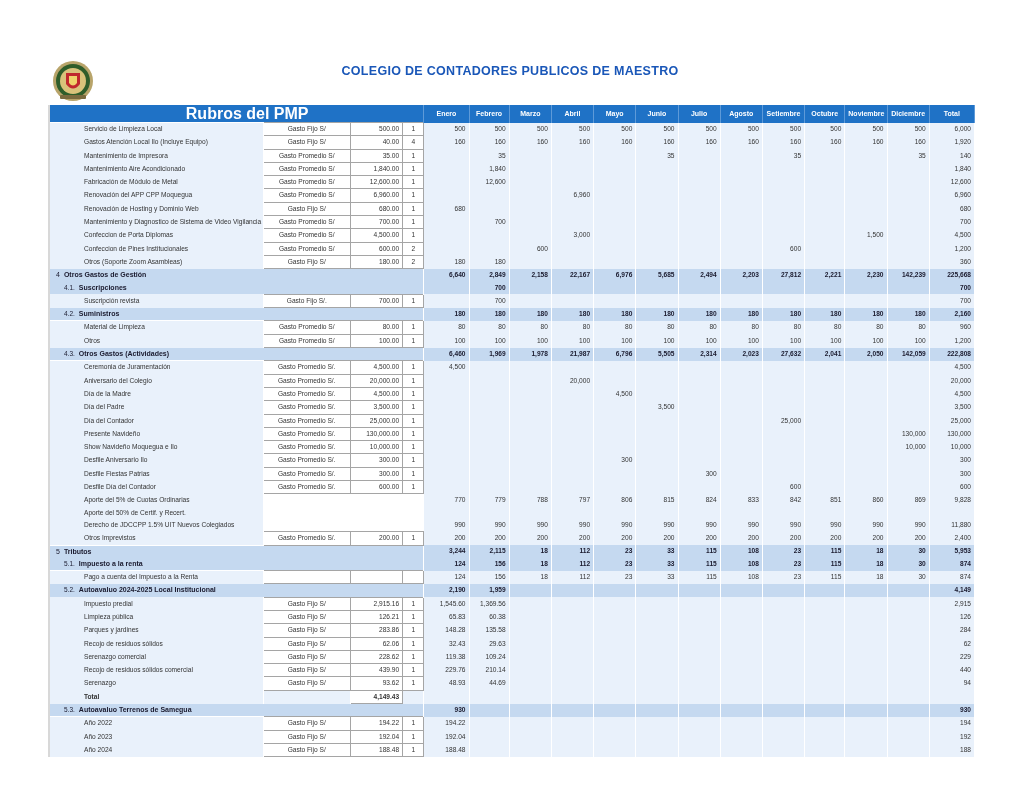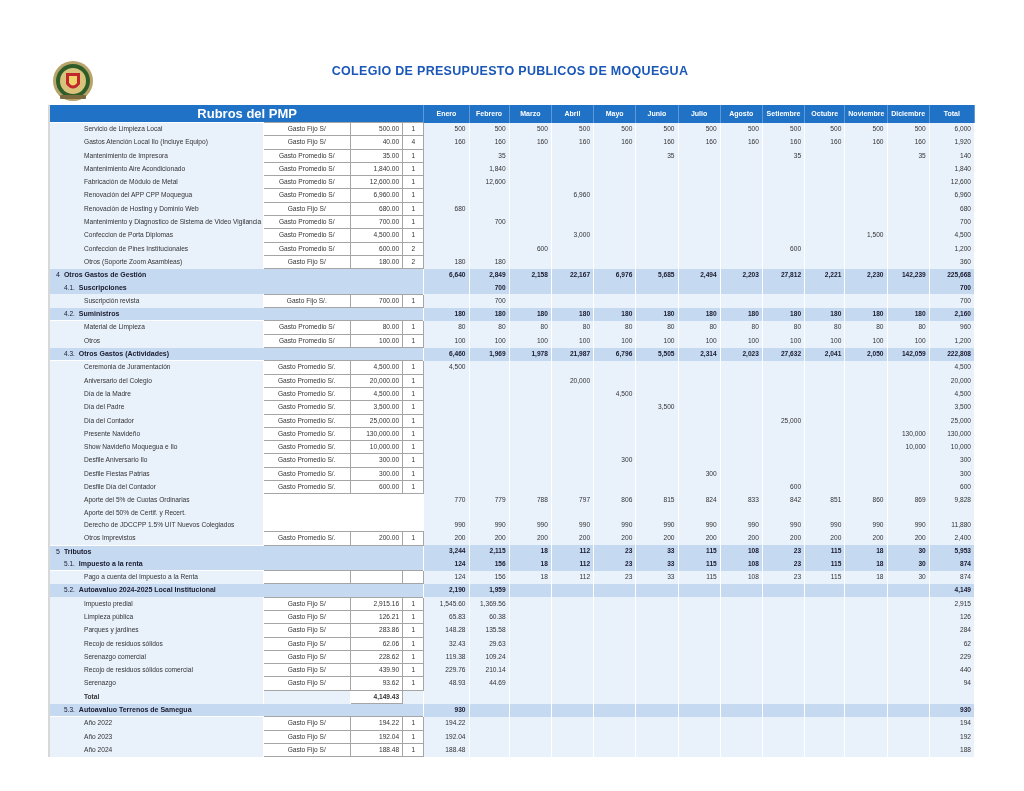--- a/index.html
+++ b/index.html
@@ -5,21 +5,21 @@
   html, body { margin: 0; padding: 0; background: #ffffff; }
   body { width: 1024px; height: 791px; position: relative; overflow: hidden; font-family: "Liberation Sans", sans-serif; }
   .logo { position: absolute; left: 52px; top: 60px; width: 42px; height: 42px; }
   .titles { position: absolute; left: 270px; top: 64px; width: 480px; text-align: center; }
   .title1 { color: #1a57b8; font-weight: bold; font-size: 12.5px; letter-spacing: 0.3px; }
   .title2 { color: #1a57b8; font-weight: bold; font-size: 10.5px; margin-top: 3px; letter-spacing: 0.2px; }
   .sheet { position: absolute; left: 48px; top: 105px; width: 925px; border-left: 2px solid #d8d8d8; }
   table { border-collapse: collapse; table-layout: fixed; width: 925px; font-size: 6.6px; color: #333; }
   td, th { padding: 0 3px; height: 12.3px; line-height: 12.3px; white-space: nowrap; overflow: hidden; border-right: 1px solid #ffffff; }
   th { background: #1f72c6; color: #ffffff; font-weight: bold; font-size: 7px; height: 17px; line-height: 17px; text-align: center; border-right: 1px solid #5e9ad8; }
-  th.rubros { font-size: 13px; padding-left: 24px; }
+  th.rubros { font-size: 16px; padding-left: 24px; }
   tr.item td { background: #e9f1fb; }
   tr.item td.c-desc { padding-left: 34px; }
   tr.item td.c-type, tr.item td.c-amt, tr.item td.c-qty { background: #ffffff; border: 1px solid #a5a5a5; }
   tr.item td.c-type.empty, tr.item td.c-amt.empty, tr.item td.c-qty.empty { background: transparent; border: none; }
   tr.item td.c-type.blank, tr.item td.c-amt.blank, tr.item td.c-qty.blank { background: #ffffff; border: 1px solid #a5a5a5; }
   .c-type { text-align: center; }
   .c-amt { text-align: right; }
   .c-qty { text-align: center; }
   .num { text-align: right; }
   tr.sec td { background: #c5d9f0; font-weight: bold; color: #1a1a2e; }
@@ -40,21 +40,21 @@
     <circle cx="21" cy="21" r="20" fill="#b8a46a"></circle>
     <circle cx="21" cy="21" r="17" fill="#2f5d2a"></circle>
     <circle cx="21" cy="21" r="13" fill="#d9c27a"></circle>
     <path d="M14 13 H28 V24 Q21 33 14 24 Z" fill="#c0282d"></path>
     <path d="M17 16 H25 V23 Q21 28 17 23 Z" fill="#f0d36a"></path>
     <rect x="8" y="35" width="26" height="4" fill="#7a6a3e" rx="1"></rect>
   </svg>
 </div>
 
 <div class="titles">
-  <div class="title1">COLEGIO DE PRESUPUESTO PUBLICOS DE MOQUEGUA</div>
+  <div class="title1">COLEGIO DE CONTADORES PUBLICOS DE MAESTRO</div>
 </div>
 
 <div class="sheet">
   <table>
     <colgroup>
       <col style="width:212px">
       <col style="width:87px">
       <col style="width:52px">
       <col style="width:21px">
       <col style="width:45px">

